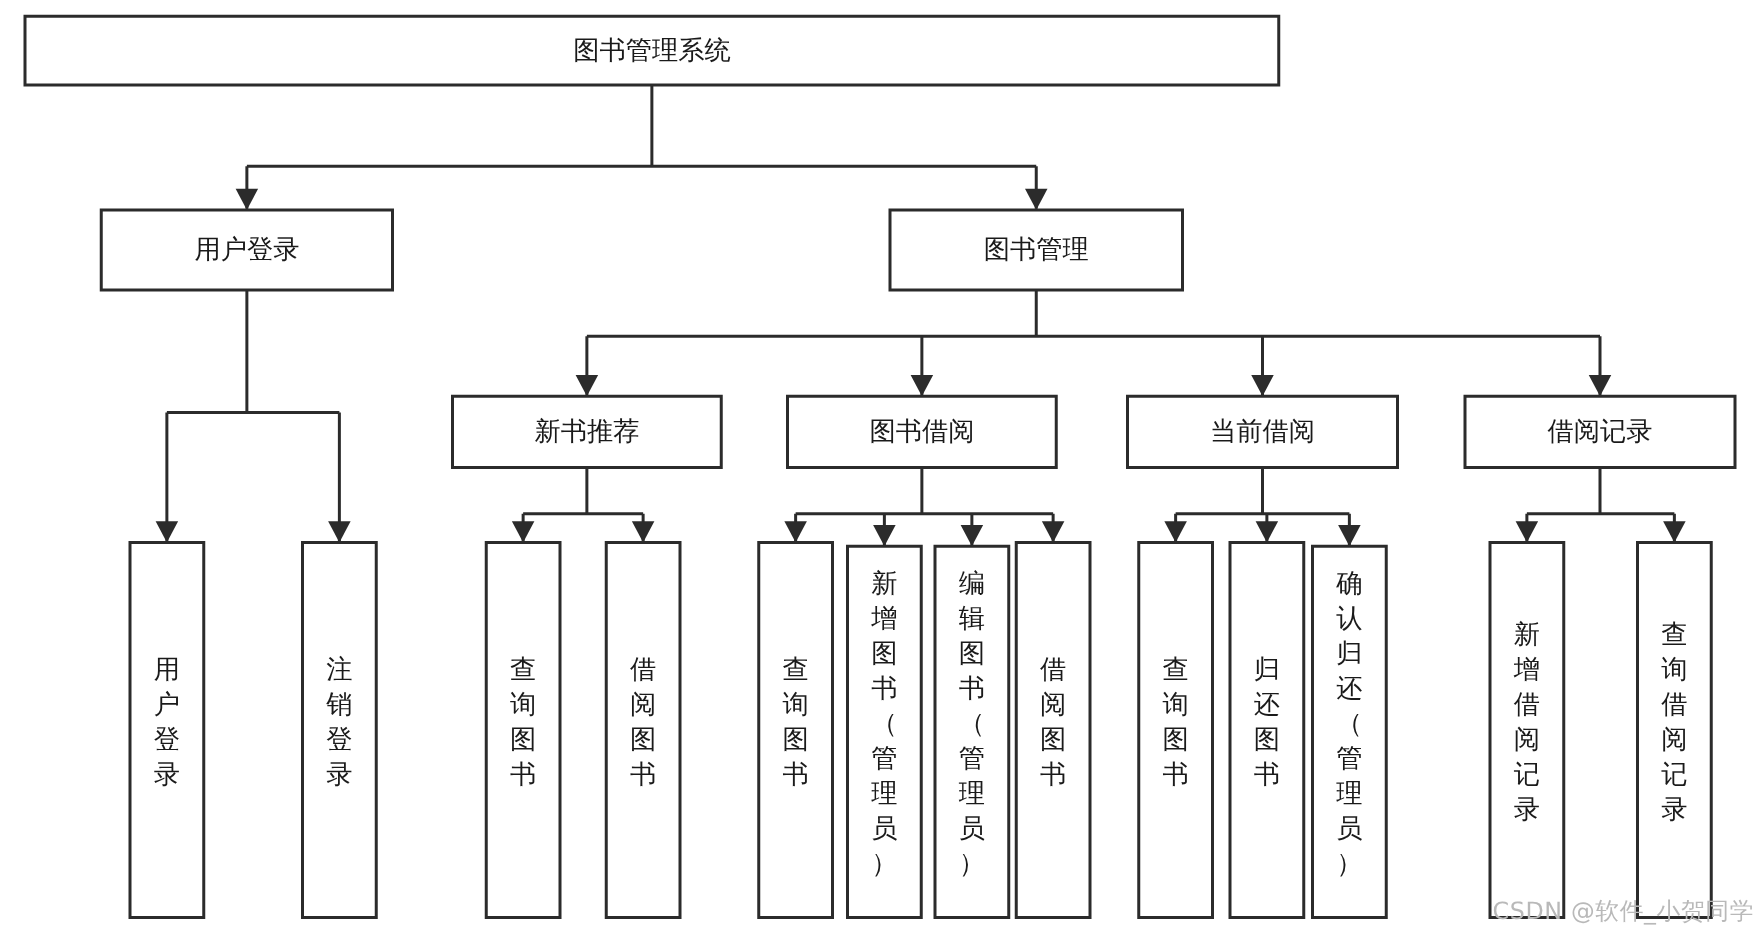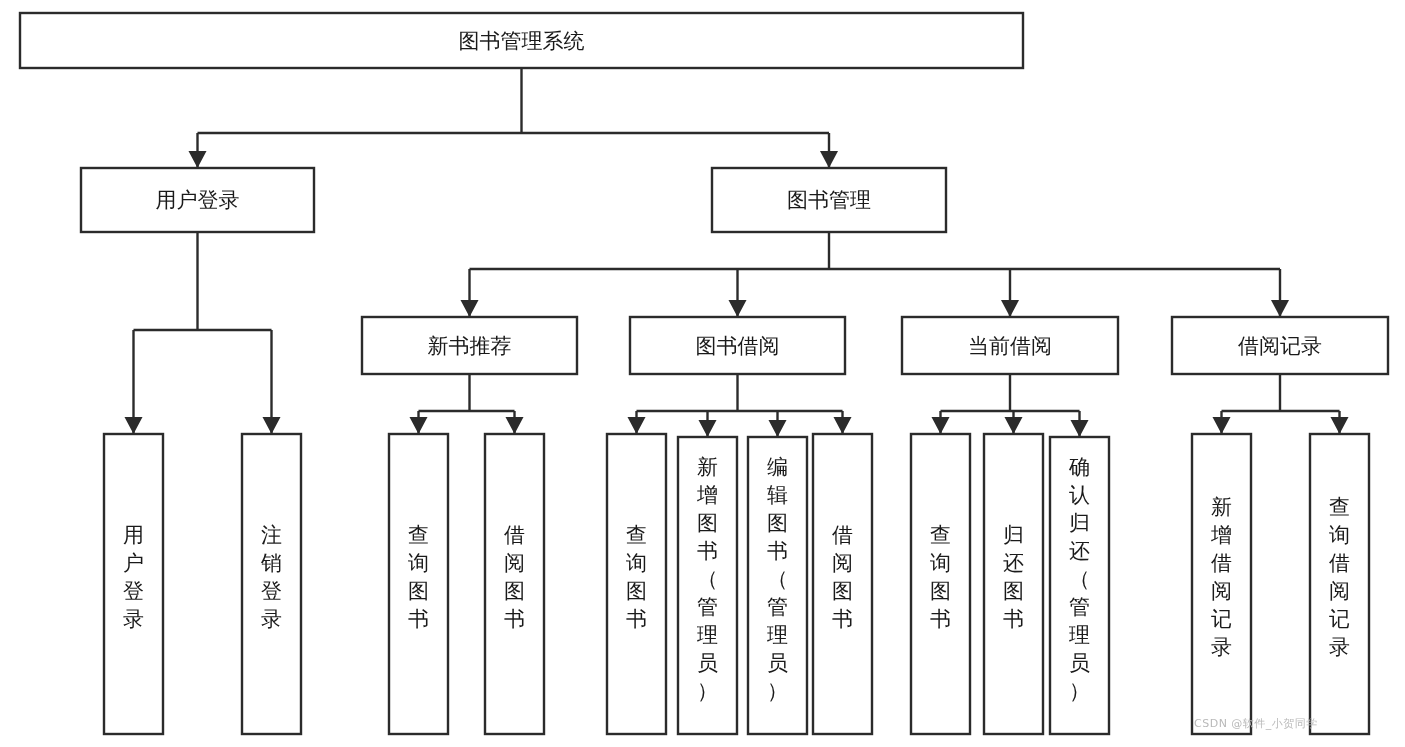--- a/index.html
+++ b/index.html
@@ -53,21 +53,21 @@
   }
   .node-label-vertical {
     font-family: "DejaVu Sans", "Liberation Sans", sans-serif;
     font-size: 21px;
     fill: #1a1a1a;
     text-anchor: middle;
   }
   .watermark-text {
     position: absolute;
     font-family: "DejaVu Sans", "Liberation Sans", sans-serif;
-    font-size: 11px;
+    font-size: 19px;
     color: #b9b9b9;
     white-space: nowrap;
     letter-spacing: 0.5px;
     user-select: none;
   }
 </style>
 </head>
 <body>
 
 <div id="diagram-root">

